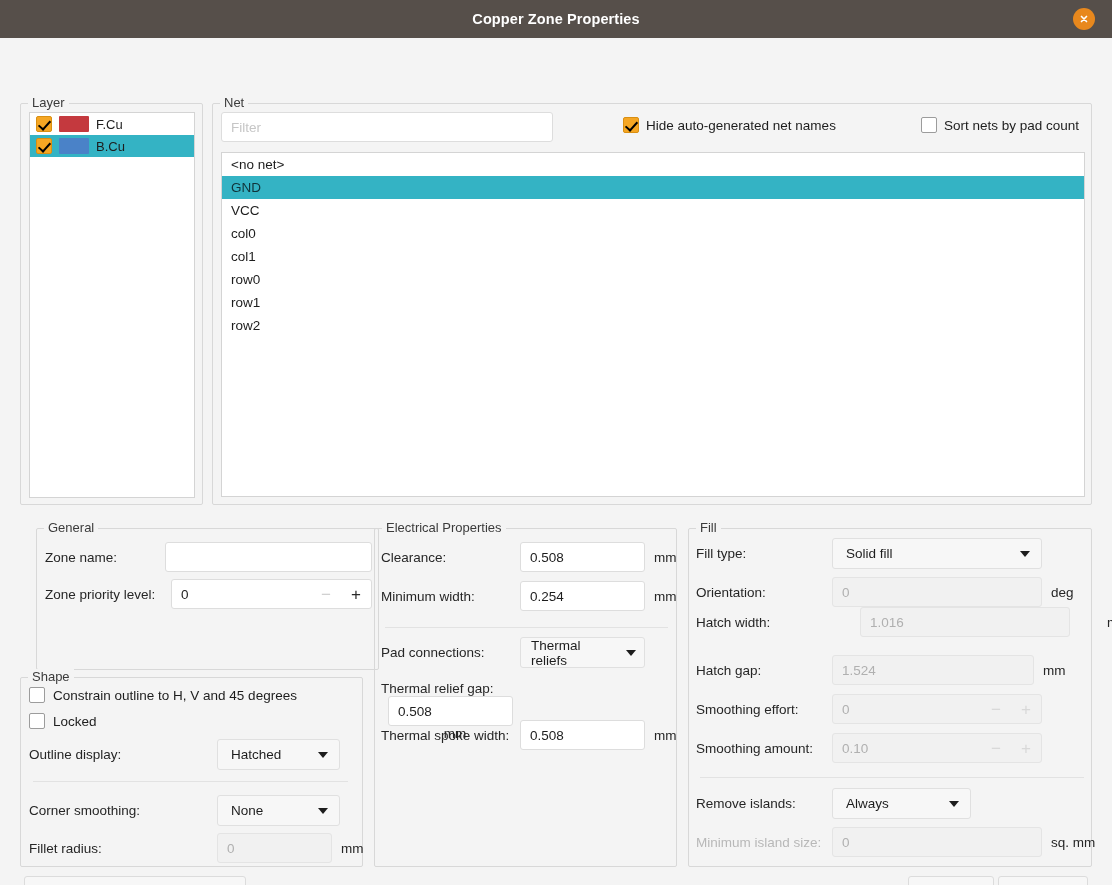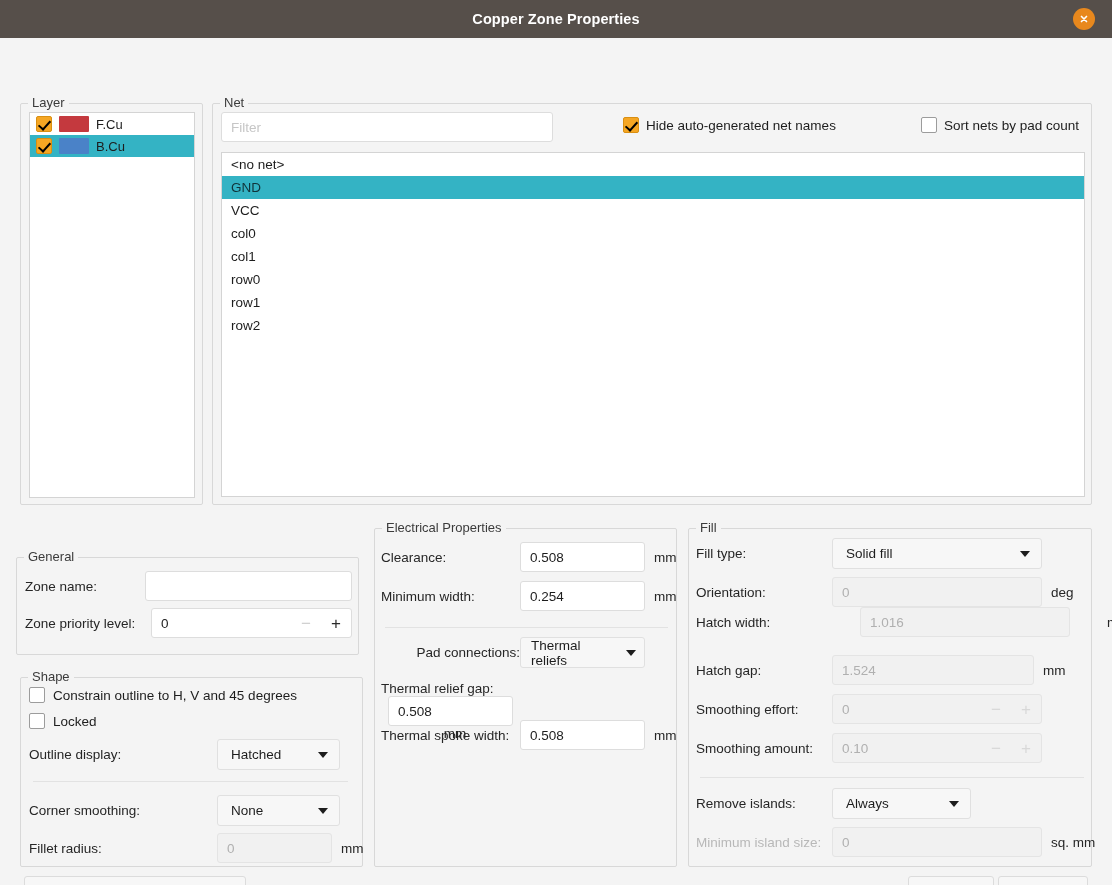--- a/index.html
+++ b/index.html
@@ -167,21 +167,21 @@
 
   .hline {
     position: absolute; height: 1px; background: #e2e2e2;
   }
   .small-cb {
     display: flex; align-items: center; gap: 8px;
     font-size: 13.5px; color: #1d1d1d; cursor: pointer; position: absolute;
   }
 
   
-  .general-group  { left: 16px;  top: 490px; width: 343px; height: 98px; margin-top: 29px; }
+  .general-group  { left: 36px;  top: 490px; width: 343px; height: 142px; }
   .shape-group    { left: 20px;  top: 639px; width: 343px; height: 190px; }
   .elec-group     { left: 374px; top: 490px; width: 303px; height: 339px; }
   .fill-group     { left: 688px; top: 490px; width: 404px; height: 339px; }
 
   
   .btn {
     border: 1px solid #dcdcdc; border-radius: 3px;
     background: #f7f7f7; font-size: 13.5px; color: #1d1d1d;
     cursor: pointer; font-family: "Liberation Sans", sans-serif;
   }
@@ -315,21 +315,21 @@
 
       <div class="row" style="left:6px; top:52px;">
         <span class="lbl" style="width:139px;">Minimum width:</span>
         <input class="txt" style="width: 125px;" value="0.254">
         <span class="unit">mm</span>
       </div>
 
       <div class="hline" style="left:10px; top:98px; width:283px;"></div>
 
       <div class="row" style="left:6px; top:108px;">
-        <span class="lbl" style="width:139px;text-align:right;">Pad connections:</span>
+        <span class="lbl" style="width:139px;">Pad connections:</span>
         <div class="combo" style="width:125px; padding:0 8px 0 10px;">
           <span>Thermal reliefs</span>
           <span class="caret" style="margin-left:6px;"></span>
         </div>
       </div>
 
       <div class="row" style="left:6px; top:152px;flex-direction:column;">
         <span class="lbl" style="width:139px;">Thermal relief gap:</span>
         <input class="txt" style="width: 125px;" value="0.508">
         <span class="unit">mm</span>

